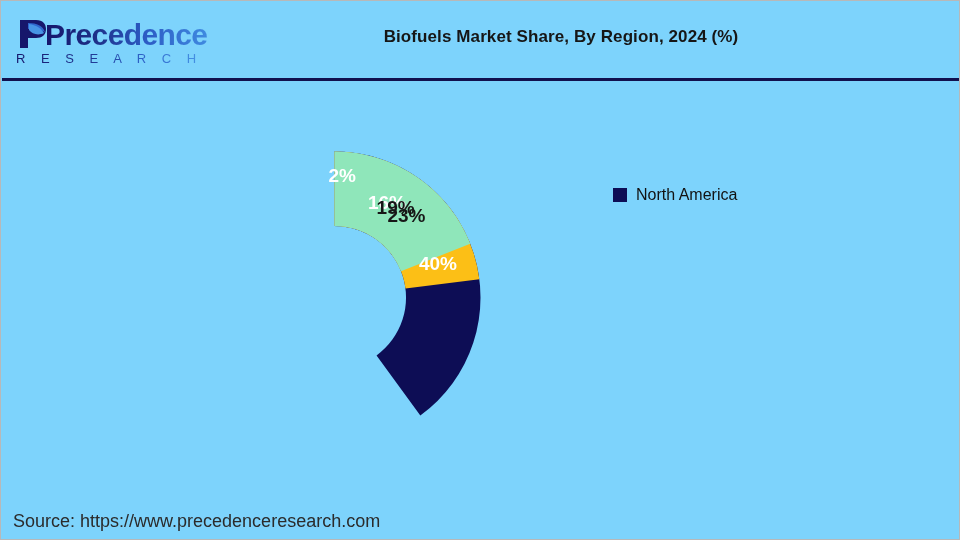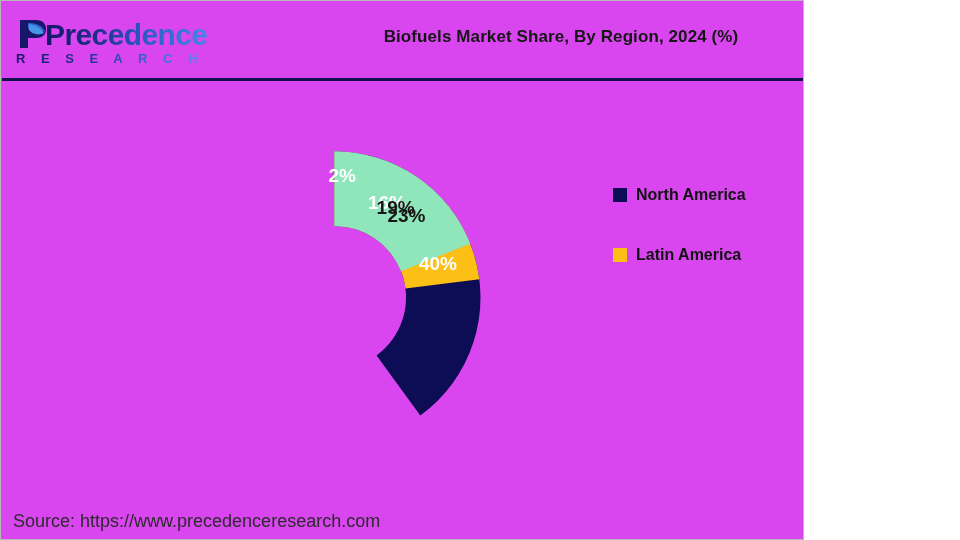--- a/index.html
+++ b/index.html
@@ -5,23 +5,23 @@
   html, body {
     margin: 0;
     padding: 0;
     background: #ffffff;
   }
   body {
     font-family: "Liberation Sans", sans-serif;
   }
   .canvas {
     position: relative;
-    width: 804px;
+    width: 960px;
     height: 540px;
-    background: #d946ef;
+    background: #7dd3fc;
     border: 1px solid #b8b8b8;
     box-sizing: border-box;
     overflow: hidden;
   }
 
   
   .header {
     position: absolute;
     left: 0; top: 0;
     width: 100%;
@@ -54,21 +54,21 @@
     -webkit-background-clip: text;
     background-clip: text;
     color: transparent;
     -webkit-text-fill-color: transparent;
     white-space: nowrap;
   }
   .logo-sub {
     position: absolute;
     left: 1px; top: 33px;
     font-size: 13px;
-    font-weight: 700;
+    font-weight: 400;
     letter-spacing: 6.0px;
     line-height: 15px;
     background: linear-gradient(90deg, #16166b 0%, #1f3590 38%, #2f66cc 70%, #4795e5 100%);
     -webkit-background-clip: text;
     background-clip: text;
     color: transparent;
     -webkit-text-fill-color: transparent;
     white-space: nowrap;
   }
   .logo-mark {
@@ -117,21 +117,21 @@
     height: 60px;
   }
   .legend-swatch {
     width: 14px;
     height: 14px;
     flex: 0 0 14px;
     margin-right: 9px;
   }
   .legend-label {
     font-size: 16px;
-    font-weight: 700;
+    font-weight: 400;
     color: #121212;
     white-space: nowrap;
   }
 
   
   .source {
     position: absolute;
     left: 12px; top: 510px;
     width: 960px;
     text-align: left;
@@ -177,21 +177,17 @@
           <text x="208.63780900897626" y="57.538445936155924" text-anchor="middle" dominant-baseline="central" class="slice-label" fill="#171717">19%</text>
         </g>
     </svg>
   </div>
 
   <div class="legend" id="legend">
       <div class="legend-item">
         <span class="legend-swatch" style="background: rgb(13, 13, 85);"></span>
         <span class="legend-label">North America</span>
       </div>
-      <div class="legend-item">
-        <span class="legend-swatch" style="background: rgb(252, 191, 22);"></span>
-        <span class="legend-label">Latin America</span>
-      </div>
     </div>
 
   <div class="source">Source: https://www.precedenceresearch.com</div>
 
 </div>
 
 </body></html>

